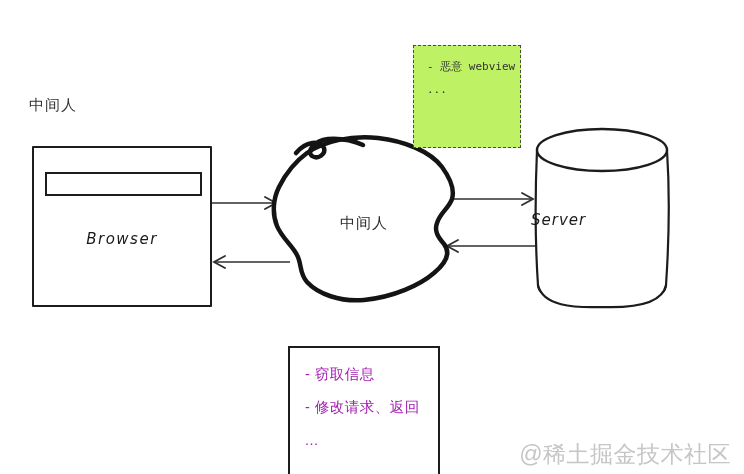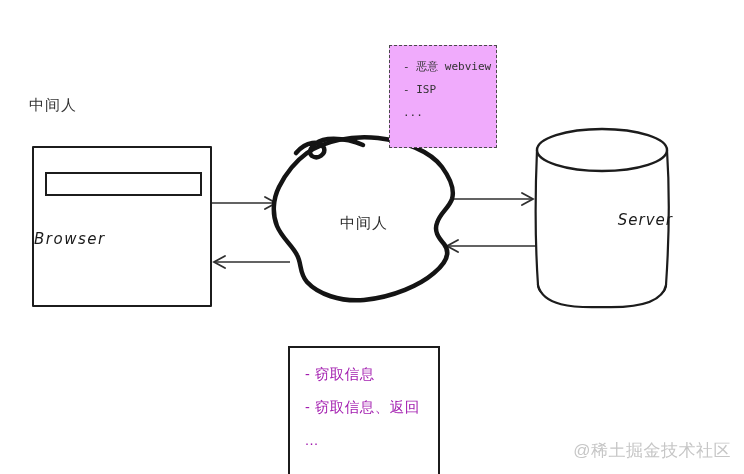--- a/index.html
+++ b/index.html
@@ -7,41 +7,41 @@
     position:relative;width:744px;height:474px;background:#ffffff;
     overflow:hidden;font-family:"Liberation Sans",sans-serif;color:#1f1f1f;
   }
   .abs{position:absolute;}
   svg{display:block;}
   
   .top-label{left:29px;top:96px;font-size:15px;color:#333;letter-spacing:1px;}
   
   .browser-box{left:32px;top:146px;width:176px;height:157px;border:2.5px solid #1c1c1c;border-radius:1px;background:#fff;}
   .address-bar{position:absolute;left:11px;top:24px;width:153px;height:20px;border:2px solid #1c1c1c;background:#fff;}
-  .browser-label{position:absolute;left:0;top:82px;width:100%;text-align:left;
+  .browser-label{position:absolute;left:0;top:82px;width:100%;text-align:center;
     font-family:"DejaVu Sans",sans-serif;font-style:italic;font-size:15px;letter-spacing:1.5px;color:#1a1a1a;}
   
   .cloud-svg{left:262px;top:131px;}
   .cloud-label{left:312px;top:214px;width:104px;text-align:center;font-size:15px;color:#2b2b2b;letter-spacing:1px;}
   
   .server-svg{left:531px;top:126px;}
-  .server-label{left:531px;top:211px;width:142px;text-align:right;
+  .server-label{left:531px;top:211px;width:142px;text-align:left;
     font-family:"DejaVu Sans",sans-serif;font-style:italic;font-size:15px;letter-spacing:1px;color:#1a1a1a;}
   
-  .examples-box{left:389px;top:45px;width:108px;height:103px;border:1.5px dashed #4a4a4a;
-    box-sizing:border-box;padding:9px 0 0 13px;background:#f0abfc;}
+  .examples-box{left:413px;top:45px;width:108px;height:103px;border:1.5px dashed #4a4a4a;
+    box-sizing:border-box;padding:9px 0 0 13px;background:#bef264;}
   .examples-box .line{height:23px;line-height:23px;font-family:"DejaVu Sans Mono",monospace;
     font-size:11px;color:#333;white-space:nowrap;}
   
   .actions-box{left:288px;top:346px;width:152px;height:140px;border:2.2px solid #1c1c1c;border-bottom:none;
     box-sizing:border-box;padding:16px 0 0 15px;background:#fff;}
   .actions-box .line{height:21px;line-height:21px;margin-bottom:12px;font-size:14.5px;
     color:#a21caf;letter-spacing:0.5px;white-space:nowrap;}
   
-  .watermark{right:13px;top:439px;font-size:17px;color:#c6c6c6;letter-spacing:0.5px;text-align:right;}
+  .watermark{right:13px;top:439px;font-size:23px;color:#c6c6c6;letter-spacing:0.5px;text-align:right;}
 </style>
 </head>
 <body>
 
 <div class="canvas">
 
   <svg class="abs" width="744" height="474" viewBox="0 0 744 474">
     <defs>
       <marker id="head" markerUnits="userSpaceOnUse" markerWidth="18" markerHeight="16" refX="13" refY="7" orient="auto">
         <path d="M2 1 L13 7 L2 13" fill="none" stroke="#2f2f2f" stroke-width="1.8" stroke-linecap="round"></path>
@@ -80,25 +80,24 @@
 
   <svg class="abs server-svg" width="142" height="186" viewBox="0 0 142 186">
     <ellipse cx="71" cy="159" rx="64" ry="22" fill="#ffffff" stroke="#1c1c1c" stroke-width="2.2"></ellipse>
     <path d="M 6 24 C 4 70, 4 115, 7 159 C 12 180, 42 182, 71 181 C 100 182, 131 179, 135 159 C 138 115, 139 70, 136 24" fill="#ffffff" stroke="#1c1c1c" stroke-width="2.2" stroke-linecap="round"></path>
     <ellipse cx="71" cy="24" rx="65" ry="21" fill="#ffffff" stroke="#1c1c1c" stroke-width="2.4"></ellipse>
   </svg>
   <div class="abs server-label">Server</div>
 
   <div class="abs examples-box">
     <div class="line">- 恶意 webview</div>
-    <div class="line">- ISP</div>
     <div class="line">...</div>
   </div>
 
   <div class="abs actions-box">
     <div class="line">- 窃取信息</div>
-    <div class="line">- 窃取信息、返回</div>
+    <div class="line">- 修改请求、返回</div>
     <div class="line">...</div>
   </div>
 
   <div class="abs watermark">@稀土掘金技术社区</div>
 
 </div>
 
 </body></html>

